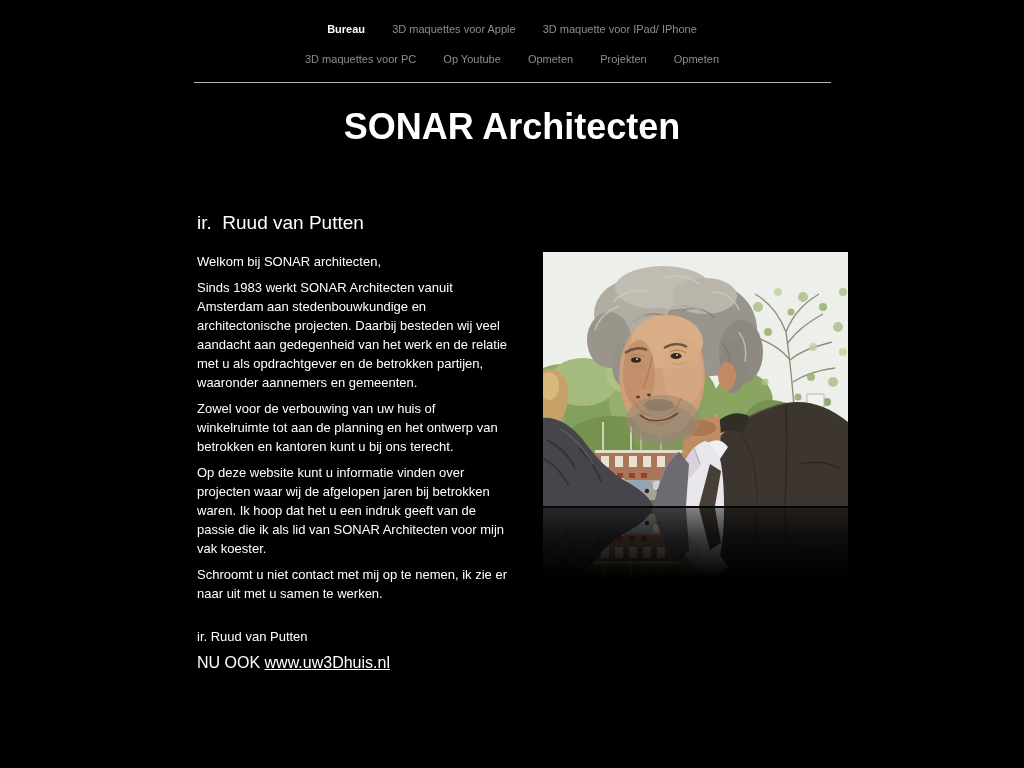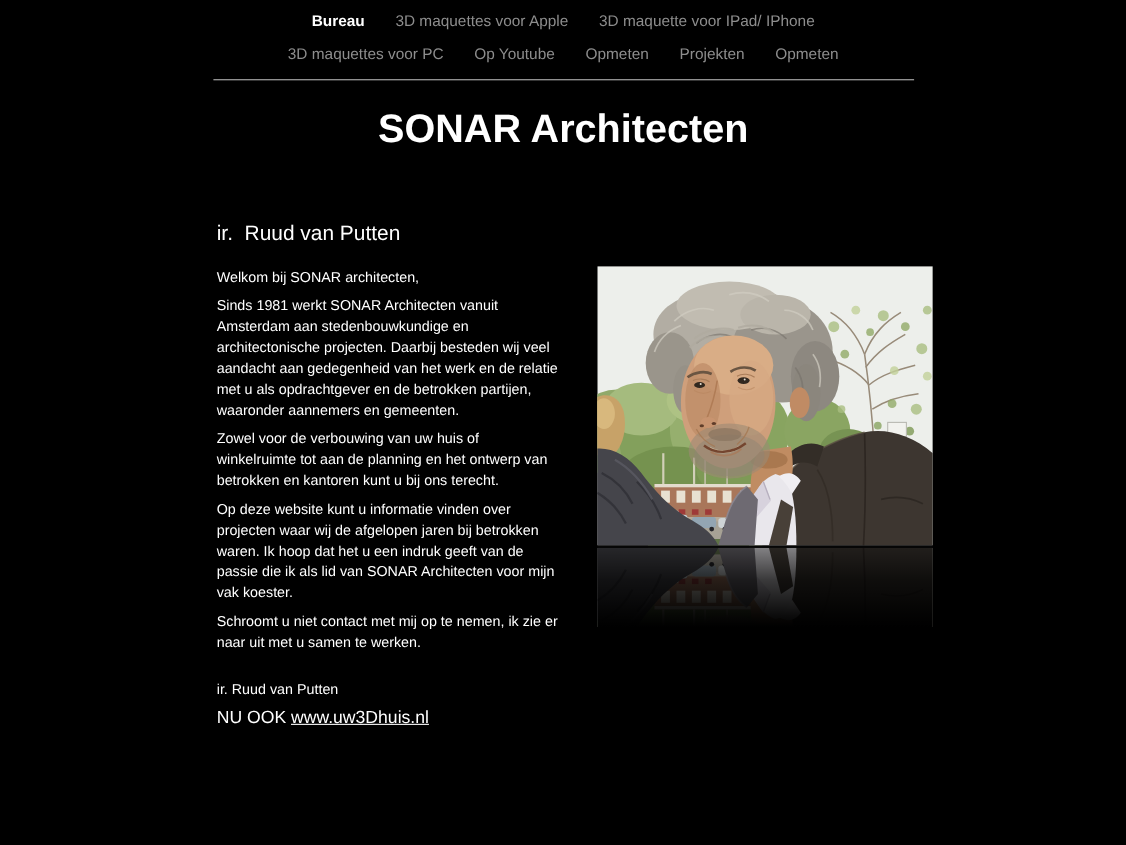--- a/index.html
+++ b/index.html
@@ -5,21 +5,21 @@
   * { box-sizing: border-box; }
   html, body { margin: 0; padding: 0; }
   body {
     width: 1024px; height: 768px;
     background: #000;
     color: #fff;
     font-family: "Liberation Sans", sans-serif;
     overflow: hidden;
   }
   
-  .nav { padding-top: 4px; text-align: center; font-size: 14px; line-height: 30px; }
+  .nav { padding-top: 14px; text-align: center; font-size: 11px; line-height: 30px; }
   .nav a { color: #8d8d8d; text-decoration: none; margin: 0 12px; cursor: pointer; white-space: nowrap; }
   .nav a.active { color: #ffffff; font-weight: bold; }
   .nav-divider { width: 637px; margin: 8px auto 0; border: 0; border-top: 1px solid #b3b3b3; height: 0; }
   
   .site-title { margin: 24px 0 0; text-align: center; font-size: 36px; line-height: 40px; font-weight: bold; color: #fff; }
   
   .content { width: 651px; margin-left: 197px; }
   .page-heading { margin: 64px 0 0; font-size: 19px; font-weight: 400; line-height: 23px; white-space: pre-wrap; color: #fff; }
   .columns { display: flex; margin-top: 18px; }
   .text-col { width: 312px; margin-right: 34px; font-size: 13px; line-height: 19px; color: #fff; }
@@ -58,21 +58,21 @@
 <hr class="nav-divider">
 
 <h1 class="site-title">SONAR Architecten</h1>
 
 <div class="content">
   <h2 class="page-heading">ir.  Ruud van Putten</h2>
 
   <div class="columns">
     <div class="text-col">
       <p>Welkom bij SONAR architecten,</p>
-      <p>Sinds 1981 werkt SONAR Architecten vanuit Amsterdam aan stedenbouwkundige en architectonische projecten. Daarbij besteden wij veel aandacht aan gedegenheid van het werk en de relatie met u als opdrachtgever en de betrokken partijen, waaronder aannemers en gemeenten.</p>
+      <p>Sinds 1983 werkt SONAR Architecten vanuit Amsterdam aan stedenbouwkundige en architectonische projecten. Daarbij besteden wij veel aandacht aan gedegenheid van het werk en de relatie met u als opdrachtgever en de betrokken partijen, waaronder aannemers en gemeenten.</p>
       <p>Zowel voor de verbouwing van uw huis of winkelruimte tot aan de planning en het ontwerp van betrokken en kantoren kunt u bij ons terecht.</p>
       <p>Op deze website kunt u informatie vinden over projecten waar wij de afgelopen jaren bij betrokken waren. Ik hoop dat het u een indruk geeft van de passie die ik als lid van SONAR Architecten voor mijn vak koester.</p>
       <p>Schroomt u niet contact met mij op te nemen, ik zie er naar uit met u samen te werken.</p>
       <p class="signature">ir. Ruud van Putten</p>
       <p class="promo"><span>NU OOK </span><a>www.uw3Dhuis.nl</a></p>
     </div>
 
     <div class="photo-col">
       <div class="photo-main">
         <svg width="305" height="254" viewBox="0 0 305 254" xmlns="http://www.w3.org/2000/svg">

